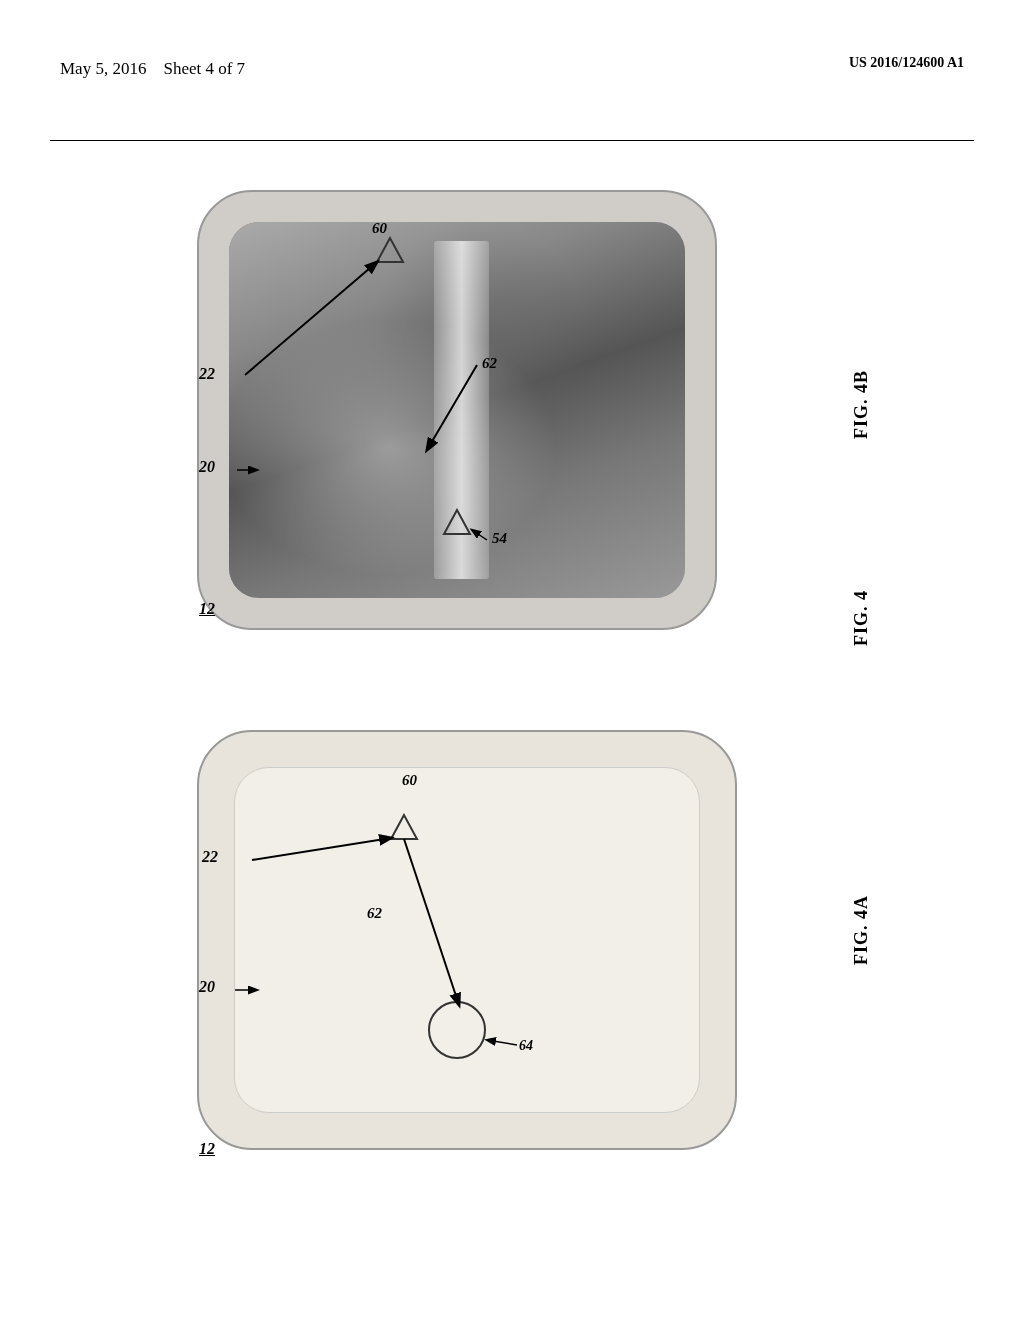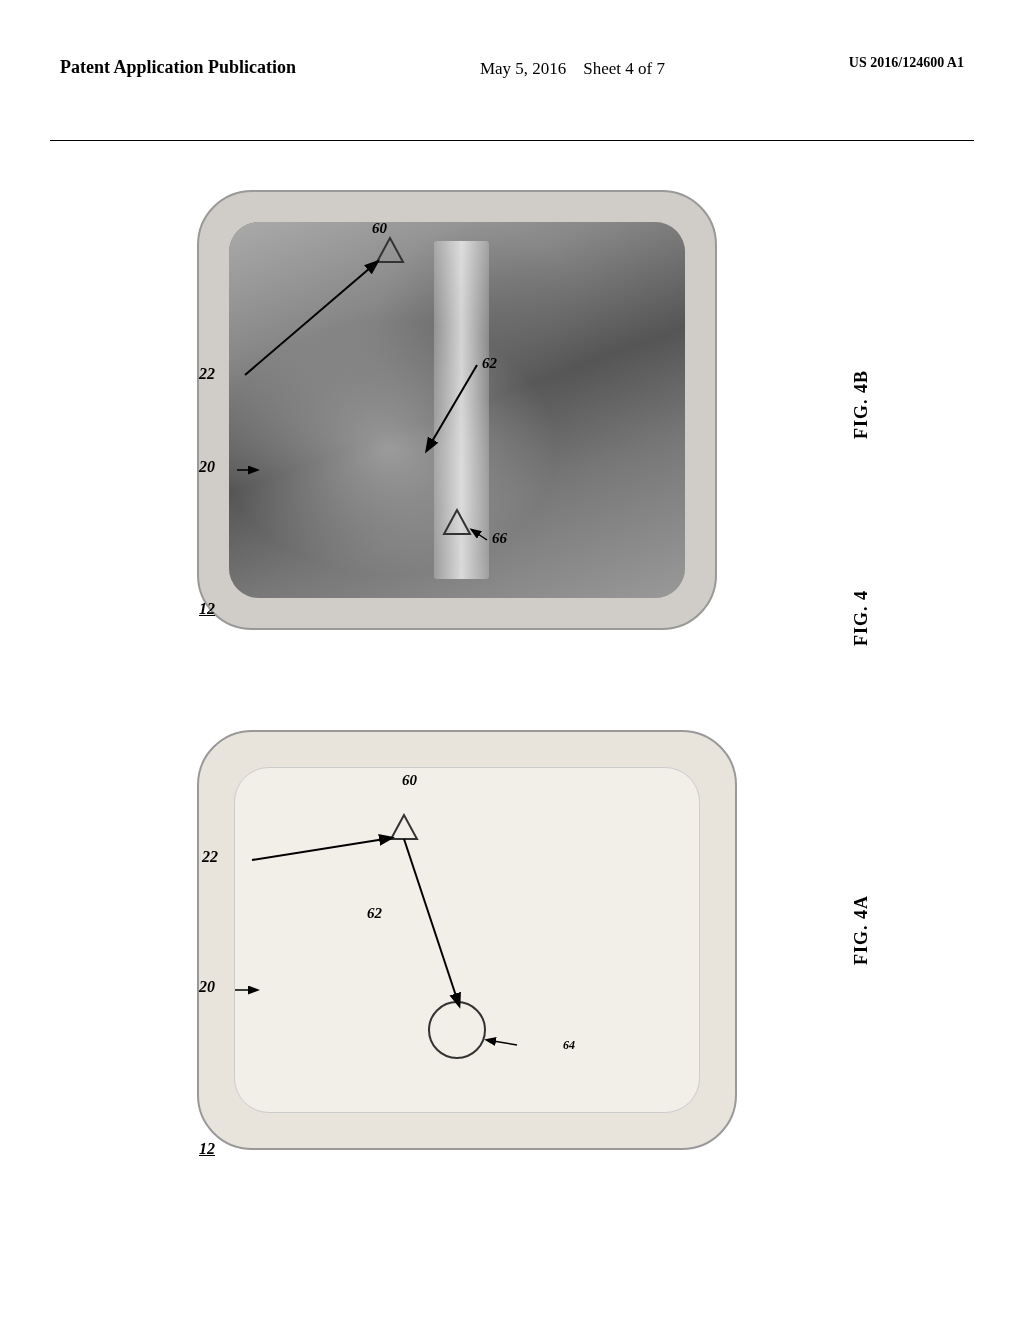--- a/index.html
+++ b/index.html
@@ -100,21 +100,20 @@
       width: 12%;
       height: 90%;
       background: linear-gradient(to right, rgba(220,220,220,0.3), rgba(255,255,255,0.7), rgba(220,220,220,0.3));
       border-radius: 3px;
     }
   </style>
 </head>
 <body>
 
 <div class="header">
-  <div class="header-left">Patent Application Publication</div>
   <div class="header-center">
     <span>May 5, 2016</span>&nbsp;&nbsp;&nbsp;
     <span>Sheet 4 of 7</span>
   </div>
   <div class="header-right">US 2016/124600 A1</div>
 </div>
 
 <div class="header-divider"></div>
 
 <div class="figures-area">
@@ -142,21 +141,21 @@
       <defs>
         <marker id="arrow" markerWidth="8" markerHeight="8" refX="6" refY="3" orient="auto">
           <path d="M0,0 L0,6 L8,3 z" fill="#000"></path>
         </marker>
       </defs>
     </svg>
 
     <div style="position:absolute; top:195px; left:62px; font-size:16px; font-weight:bold; font-style:italic;">22</div>
     <div style="position:absolute; top:50px; left:235px; font-size:15px; font-weight:bold; font-style:italic;">60</div>
     <div style="position:absolute; top:185px; left:345px; font-size:15px; font-weight:bold; font-style:italic;">62</div>
-    <div style="position:absolute; top:360px; left:355px; font-size:15px; font-weight:bold; font-style:italic;">66</div>
+    <div style="position:absolute; top:360px; left:355px; font-size:15px; font-weight:bold; font-style:italic;">54</div>
     <div style="position:absolute; top:288px; left:62px; font-size:16px; font-weight:bold; font-style:italic;">20</div>
     <div style="position:absolute; top:430px; left:62px; font-size:16px; font-weight:bold; font-style:italic; text-decoration:underline;">12</div>
 
     <div style="position:absolute; top:200px; right:15px; font-size:18px; font-weight:bold; writing-mode:vertical-rl; transform:rotate(180deg); letter-spacing:1px;">FIG. 4B</div>
 
     <div style="position:absolute; top:420px; right:15px; font-size:18px; font-weight:bold; writing-mode:vertical-rl; transform:rotate(180deg); letter-spacing:1px;">FIG. 4</div>
   </div>
 
   <div style="position:relative; width:750px; height:490px;">
 
@@ -181,20 +180,20 @@
       <line x1="267" y1="139" x2="322" y2="305" stroke="#000" stroke-width="2" marker-end="url(#arrow2)"></line>
 
       <line x1="98" y1="290" x2="120" y2="290" stroke="#000" stroke-width="1.5" marker-end="url(#arrow2)"></line>
 
       <line x1="380" y1="345" x2="350" y2="340" stroke="#000" stroke-width="1.5" marker-end="url(#arrow2)"></line>
     </svg>
 
     <div style="position:absolute; top:148px; left:65px; font-size:16px; font-weight:bold; font-style:italic;">22</div>
     <div style="position:absolute; top:72px; left:265px; font-size:15px; font-weight:bold; font-style:italic;">60</div>
     <div style="position:absolute; top:205px; left:230px; font-size:15px; font-weight:bold; font-style:italic;">62</div>
-    <div style="position:absolute; top:338px; left:382px; font-size:12px; font-weight:bold; font-style:italic;margin-left:44px;">64</div>
+    <div style="position:absolute; top:338px; left:382px; font-size:14px; font-weight:bold; font-style:italic;">64</div>
     <div style="position:absolute; top:278px; left:62px; font-size:16px; font-weight:bold; font-style:italic;">20</div>
     <div style="position:absolute; top:440px; left:62px; font-size:16px; font-weight:bold; font-style:italic; text-decoration:underline;">12</div>
 
     <div style="position:absolute; top:195px; right:15px; font-size:18px; font-weight:bold; writing-mode:vertical-rl; transform:rotate(180deg); letter-spacing:1px;">FIG. 4A</div>
   </div>
 
 </div>
 
 </body></html>

